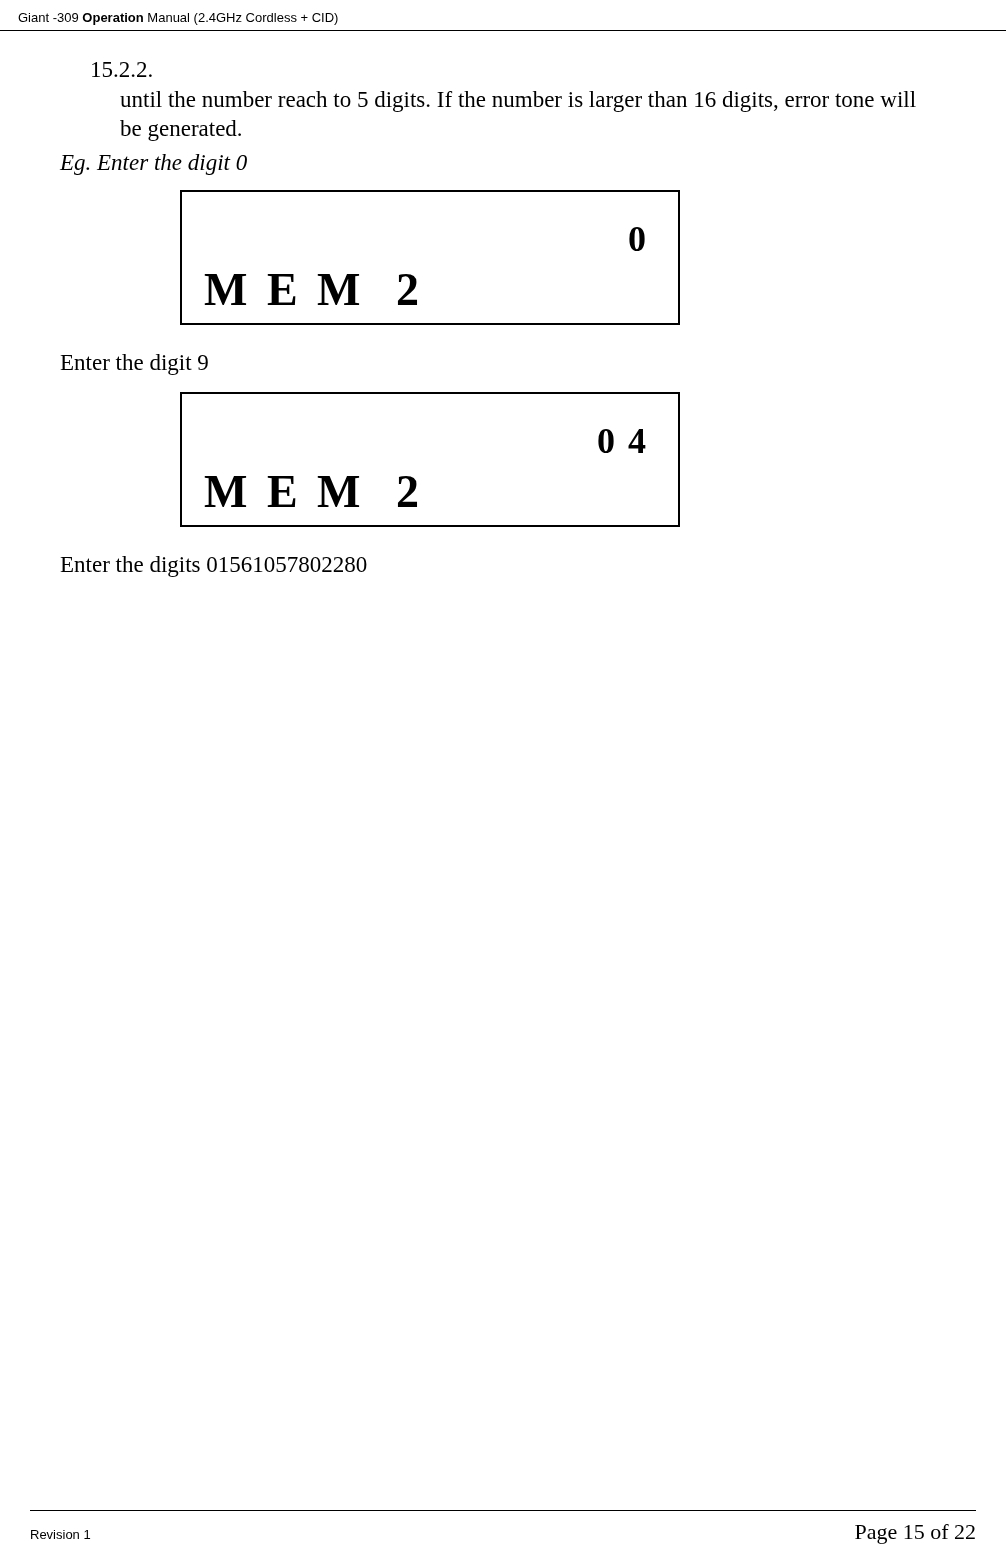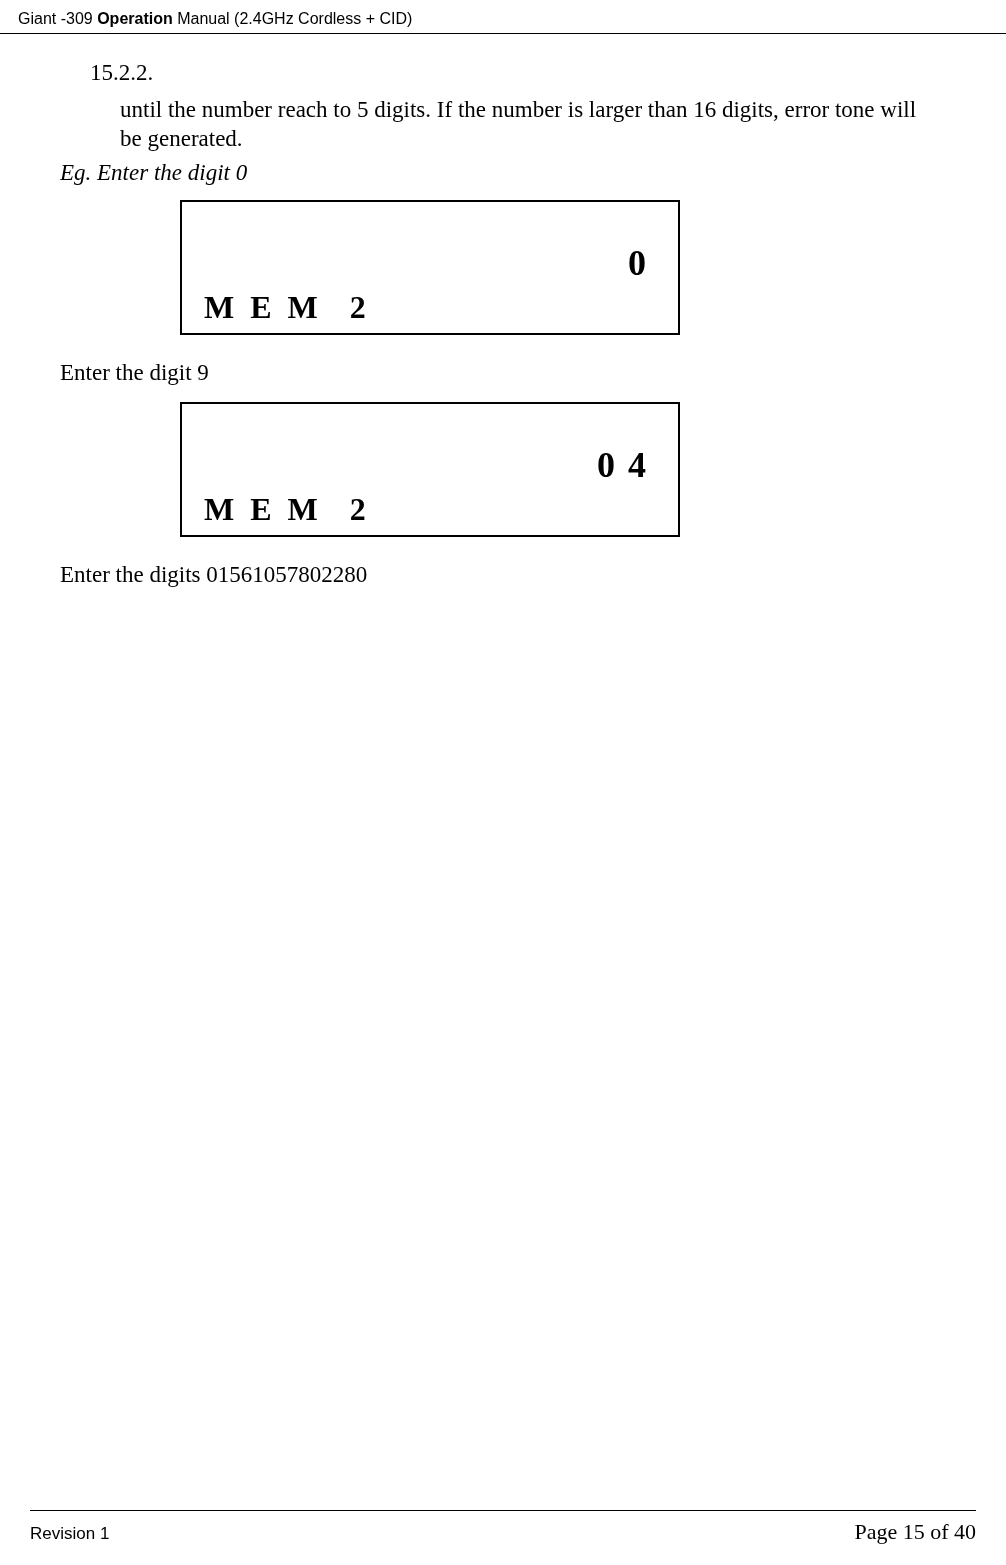--- a/index.html
+++ b/index.html
@@ -11,37 +11,37 @@
       font-family: "Times New Roman", Times, serif;
       width: 1006px;
       height: 1565px;
       background: white;
       position: relative;
       padding: 0;
     }
     .header {
       padding: 10px 18px 5px 18px;
       font-family: Arial, Helvetica, sans-serif;
-      font-size: 16px;
+      font-size: 13px;
       border-bottom: 1.5px solid #000;
     }
     .header .light {
       font-weight: normal;
     }
     .header .bold {
       font-weight: bold;
     }
     .content {
       padding: 25px 60px 0 60px;
       font-size: 23px;
       line-height: 1.25;
     }
     .section-item {
       display: flex;
-      margin-bottom: 8px;
+      margin-bottom: 1px;
     }
     .section-num {
       margin-left: 30px;
       margin-right: 18px;
       white-space: nowrap;
     }
     .section-text {
       flex: 1;
     }
     .section-continue {
@@ -68,21 +68,21 @@
       font-size: 36px;
       font-weight: bold;
       text-align: right;
       letter-spacing: 2px;
       line-height: 1;
       margin-bottom: 10px;
       padding-right: 12px;
     }
     .display-mem {
       font-family: "Times New Roman", Times, serif;
-      font-size: 32px;
+      font-size: 46px;
       font-weight: bold;
       letter-spacing: 4px;
       line-height: 1;
       padding-left: 4px;
     }
     .display-mem .mem-gap {
       letter-spacing: 20px;
     }
     .enter-line2 {
       margin-top: 24px;
@@ -102,21 +102,21 @@
       border-top: 1.5px solid #000;
       margin: 0 0 8px 0;
     }
     .footer-row {
       display: flex;
       justify-content: space-between;
       align-items: baseline;
       font-family: Arial, Helvetica, sans-serif;
     }
     .revision {
-      font-size: 17px;
+      font-size: 13px;
     }
     .page-num {
       font-size: 22px;
       font-family: "Comic Sans MS", "Segoe Script", cursive;
     }
   </style>
 </head>
 <body>
 
 <div class="header">
@@ -150,15 +150,15 @@
   </div>
 
   <div class="enter-line3">Enter the digits 01561057802280</div>
 
 </div>
 
 <div class="footer">
   <div class="footer-line"></div>
   <div class="footer-row">
     <span class="revision">Revision 1</span>
-    <span class="page-num">Page 15 of 40</span>
+    <span class="page-num">Page 15 of 22</span>
   </div>
 </div>
 
 </body></html>

